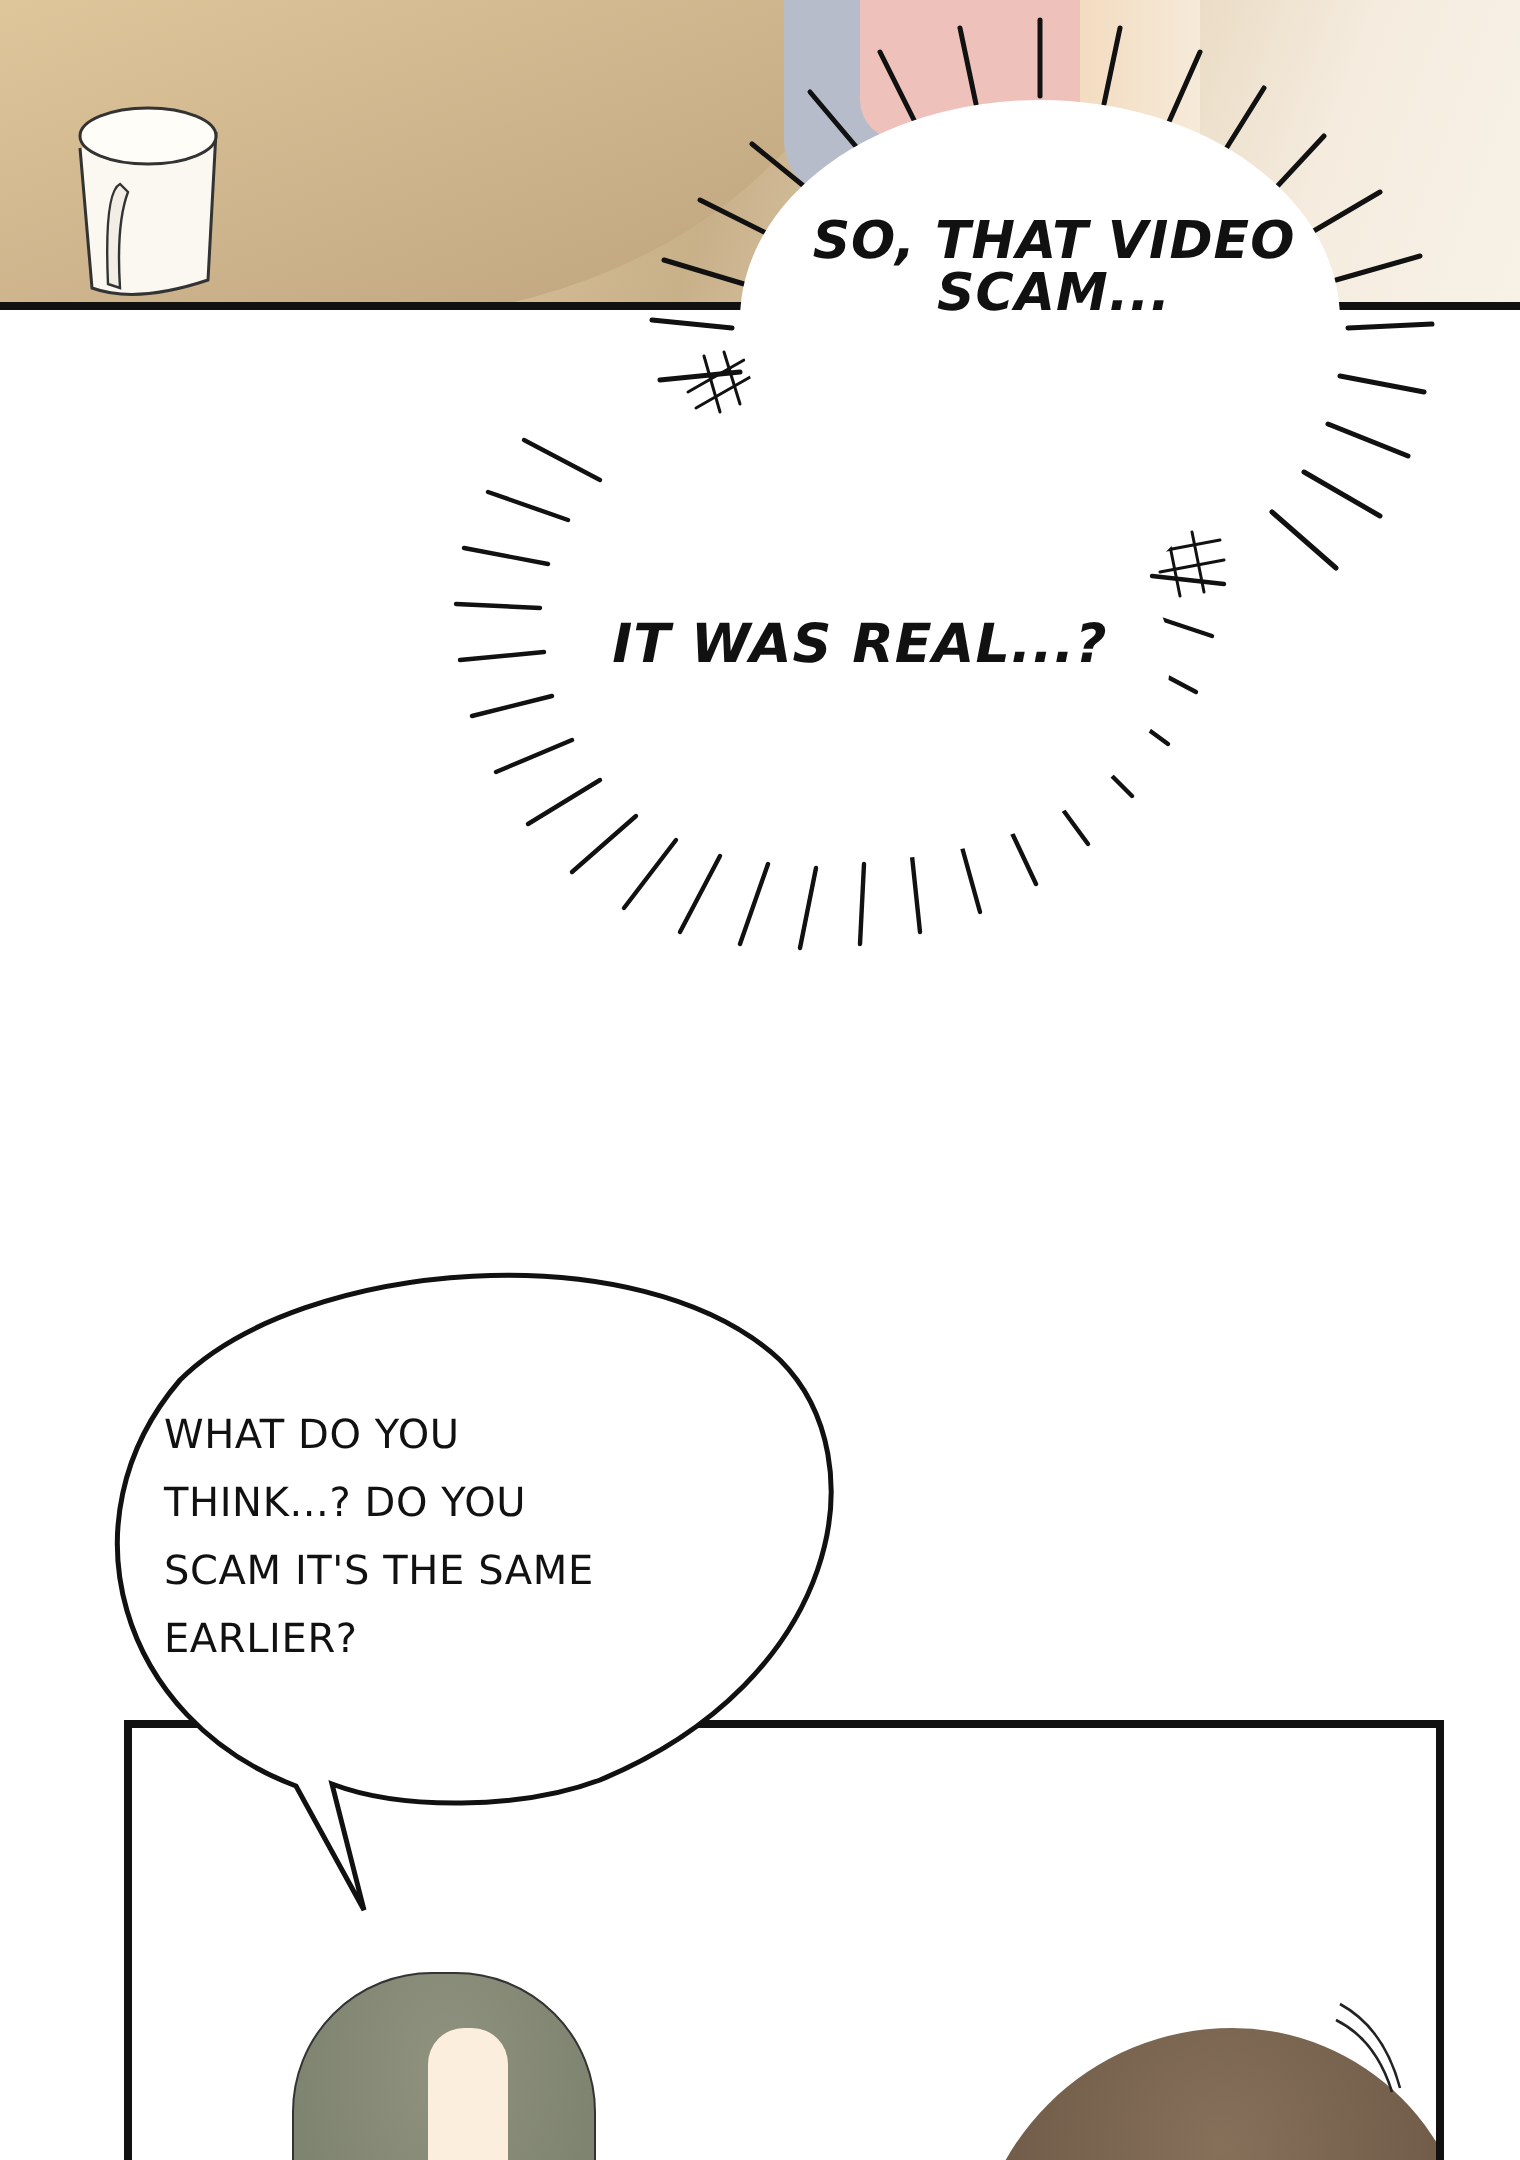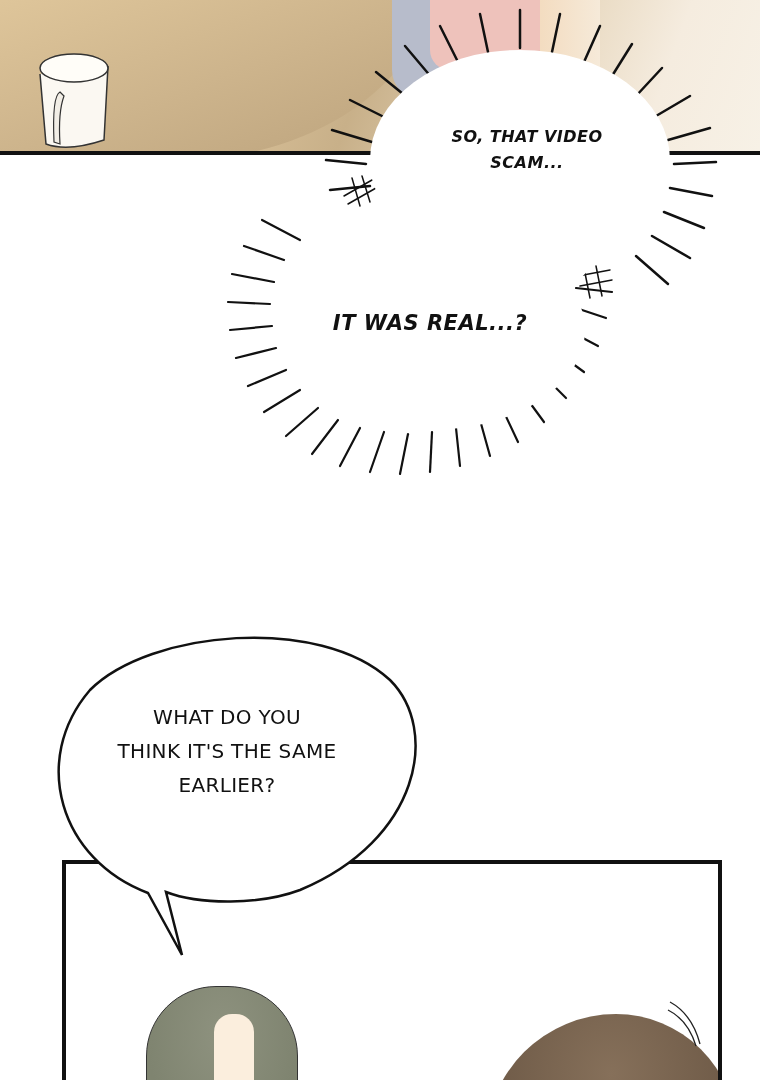--- a/index.html
+++ b/index.html
@@ -10,24 +10,24 @@
   .table-surface { position:absolute; left:-80px; top:-60px; width:520px; height:220px; border-radius:0 0 260px 0 / 0 0 200px 0;
     background: linear-gradient(160deg, #e8cfa2 0%, #cdb48c 60%, #bba27c 100%); }
   .mug { position:absolute; left:38px; top:52px; width:74px; height:96px; }
   .clothes-blue { position:absolute; left:392px; top:-10px; width:70px; height:110px; background:#b7bccb; border-radius:0 0 30px 30px; }
   .clothes-pink { position:absolute; left:430px; top:-10px; width:120px; height:80px; background:#eec2bb; border-radius:0 0 30px 20px; }
   .hair-lines { position:absolute; left:540px; top:0; width:60px; height:140px; background:linear-gradient(90deg,#f3dcc0,#f6ead9); }
 
   svg.abs { position:absolute; left:0; top:0; }
 
   .bubble-text-italic { position:absolute; font-family:"DejaVu Sans", sans-serif; font-weight:bold; font-style:italic; color:#111; text-align:center; letter-spacing:0.5px; }
-  .shout1 { left:392px; top:124px; width:270px; font-size:16px; line-height:26px; }
-  .shout2 { left:300px; top:308px; width:260px; font-size:21px; line-height:30px; }
+  .shout1 { left:392px; top:108px; width:270px; font-size:26px; line-height:26px; }
+  .shout2 { left:300px; top:308px; width:260px; font-size:27px; line-height:30px; }
 
-  .speech-text { position:absolute; left:82px; top:700px; width:290px; font-family:"DejaVu Sans", sans-serif; font-size:20px; line-height:34px; text-align:center; color:#111; letter-spacing:0.3px; }
+  .speech-text { position:absolute; left:82px; top:700px; width:290px; font-family:"DejaVu Sans", sans-serif; font-size:20px; line-height:34px; text-align:left; color:#111; letter-spacing:0.3px; }
 
   .panel-bottom { position:absolute; left:62px; top:860px; width:660px; height:240px; border:4px solid #111; background:#fff; box-sizing:border-box; }
   .panel-bottom-inner { position:absolute; left:0; top:0; width:100%; height:100%; overflow:hidden; }
   .hair-left { position:absolute; left:80px; top:122px; width:150px; height:160px; background:radial-gradient(ellipse at 50% 30%, #8e927f 0%, #7f8470 70%); border-radius:70px 70px 10px 10px; border:1.5px solid #333; }
   .forehead { position:absolute; left:148px; top:150px; width:40px; height:80px; background:#fbeedd; border-radius:18px 18px 0 0; }
   .hair-right { position:absolute; left:420px; top:150px; width:250px; height:200px; background:radial-gradient(ellipse at 50% 30%, #86705a 0%, #6e5a47 70%); border-radius:130px 120px 0 0; }
 </style>
 </head>
 <body>
 
@@ -137,15 +137,16 @@
     </svg>
   </div>
 </div>
 
 <svg class="abs" width="760" height="1080" style="pointer-events:none">
   <path d="M 148 893 C 60 860, 30 760, 90 690 C 150 630, 320 615, 390 680 C 440 730, 420 840, 300 890 C 260 905, 200 905, 166 892 L 182 955 Z" fill="#fff" stroke="#111" stroke-width="2.5" stroke-linejoin="miter"></path>
 </svg>
 
 <div class="speech-text">
   <div>WHAT DO YOU</div>
-  <div>THINK IT'S THE SAME</div>
+  <div>THINK...? DO YOU</div>
+  <div>SCAM IT'S THE SAME</div>
   <div>EARLIER?</div>
 </div>
 
 </body></html>

